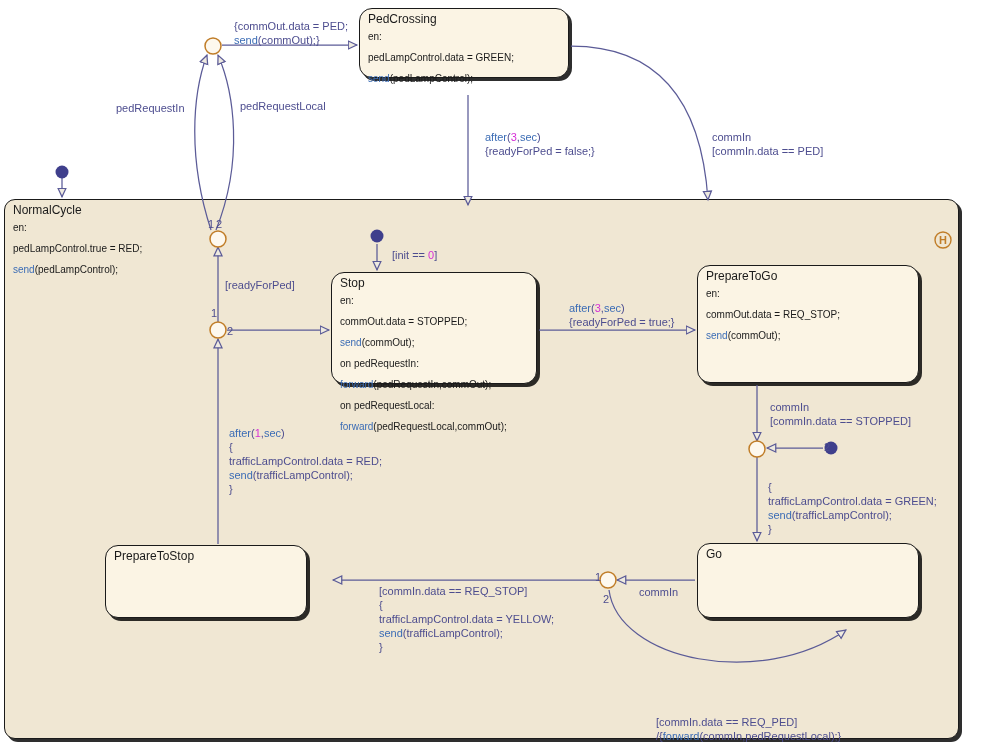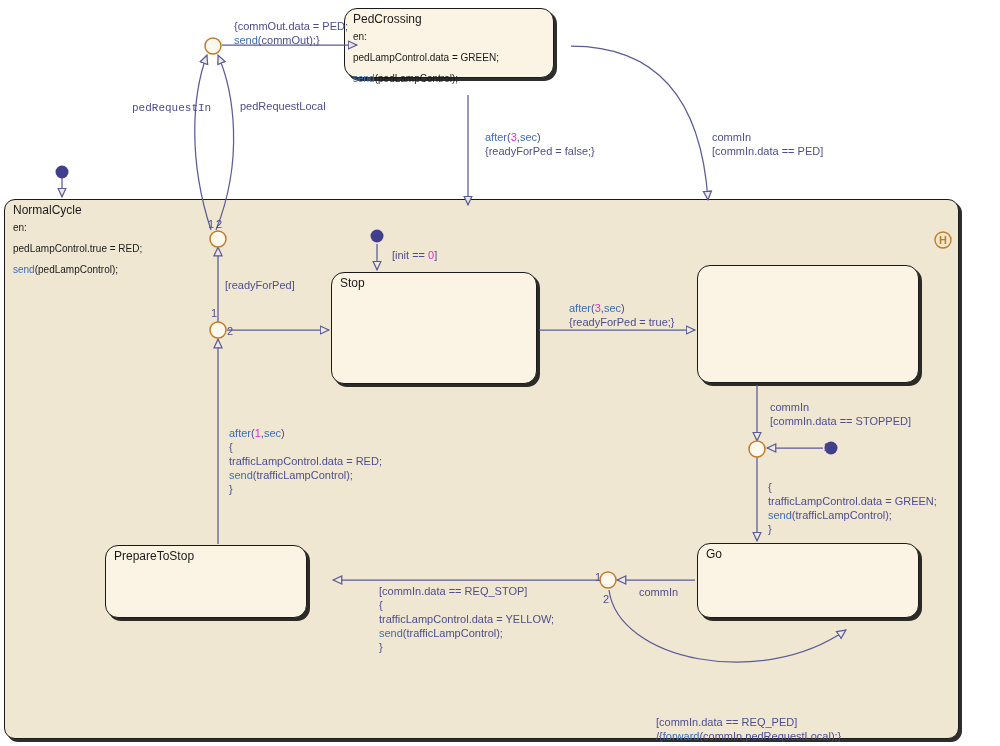--- a/index.html
+++ b/index.html
@@ -31,39 +31,52 @@
 <span>pedLampControl.true = RED;</span>
 <span class="kw">send</span>(pedLampControl);</div>
     </div>
   </div>
 
   <svg class="layer">
     <circle cx="943" cy="240" r="8" fill="none" stroke="#c07d28" stroke-width="1.4"></circle>
   </svg>
   <div class="lbl" style="left:939px;top:233px;color:#c07d28;font-size:11px;font-weight:bold;">H</div>
 
-  <div class="state" style="left:344px;top:8px;width:210px;height:70px;">
+  <div class="state" style="left:359px;top:8px;width:210px;height:70px;">
     <div class="inner"></div>
     <div class="txt">
       <div class="state-name">PedCrossing</div>
       <div class="state-body"><span>en:</span>
 <span>pedLampControl.data = GREEN;</span>
 <span class="kw">send</span>(pedLampControl);</div>
     </div>
   </div>
 
   <div class="state" style="left:331px;top:272px;width:206px;height:112px;">
     <div class="inner"></div>
     <div class="txt">
       <div class="state-name">Stop</div>
+      <div class="state-body"><span>en:</span>
+<span>commOut.data = STOPPED;</span>
+<span class="kw">send</span>(commOut);
+<span>on pedRequestIn:</span>
+<span class="kw">forward</span>(pedRequestIn,commOut);
+<span>on pedRequestLocal:</span>
+<span class="kw">forward</span>(pedRequestLocal,commOut);</div>
     </div>
   </div>
 
   <div class="state" style="left:697px;top:265px;width:222px;height:118px;">
     <div class="inner"></div>
+    <div class="txt">
+      <div class="state-name">PrepareToGo</div>
+      <div class="state-body"><span>en:</span>
+<span>commOut.data = REQ_STOP;</span>
+<span class="kw">send</span>(commOut);</div>
+    </div>
   </div>
 
   <div class="state" style="left:105px;top:545px;width:202px;height:73px;">
     <div class="inner"></div>
     <div class="txt">
       <div class="state-name">PrepareToStop</div>
     </div>
   </div>
 
   <div class="state" style="left:697px;top:543px;width:222px;height:75px;">
@@ -127,21 +140,21 @@
     <g fill="#3f3f8c">
       <circle cx="62" cy="172" r="6.5"></circle>
       <circle cx="377" cy="236" r="6.5"></circle>
       <circle cx="831" cy="448" r="6.5"></circle>
     </g>
   </svg>
 
   <div class="lbl" style="left:234px;top:19px;">{commOut.data = PED;
 <span class="kw">send</span>(commOut);}</div>
 
-  <div class="lbl" style="left:132px;top:101px;font-family:Liberation Mono, monospace;">pedRequestIn</div>
+  <div class="lbl" style="left:116px;top:101px;">pedRequestIn</div>
 
   <div class="lbl" style="left:240px;top:99px;">pedRequestLocal</div>
 
   <div class="lbl" style="left:485px;top:130px;"><span class="kw">after</span>(<span class="num">3</span>,<span class="kw">sec</span>)
 {readyForPed = false;}</div>
 
   <div class="lbl" style="left:712px;top:130px;">commIn
 [commIn.data == PED]</div>
 
   <div class="lbl" style="left:225px;top:278px;">[readyForPed]</div>

